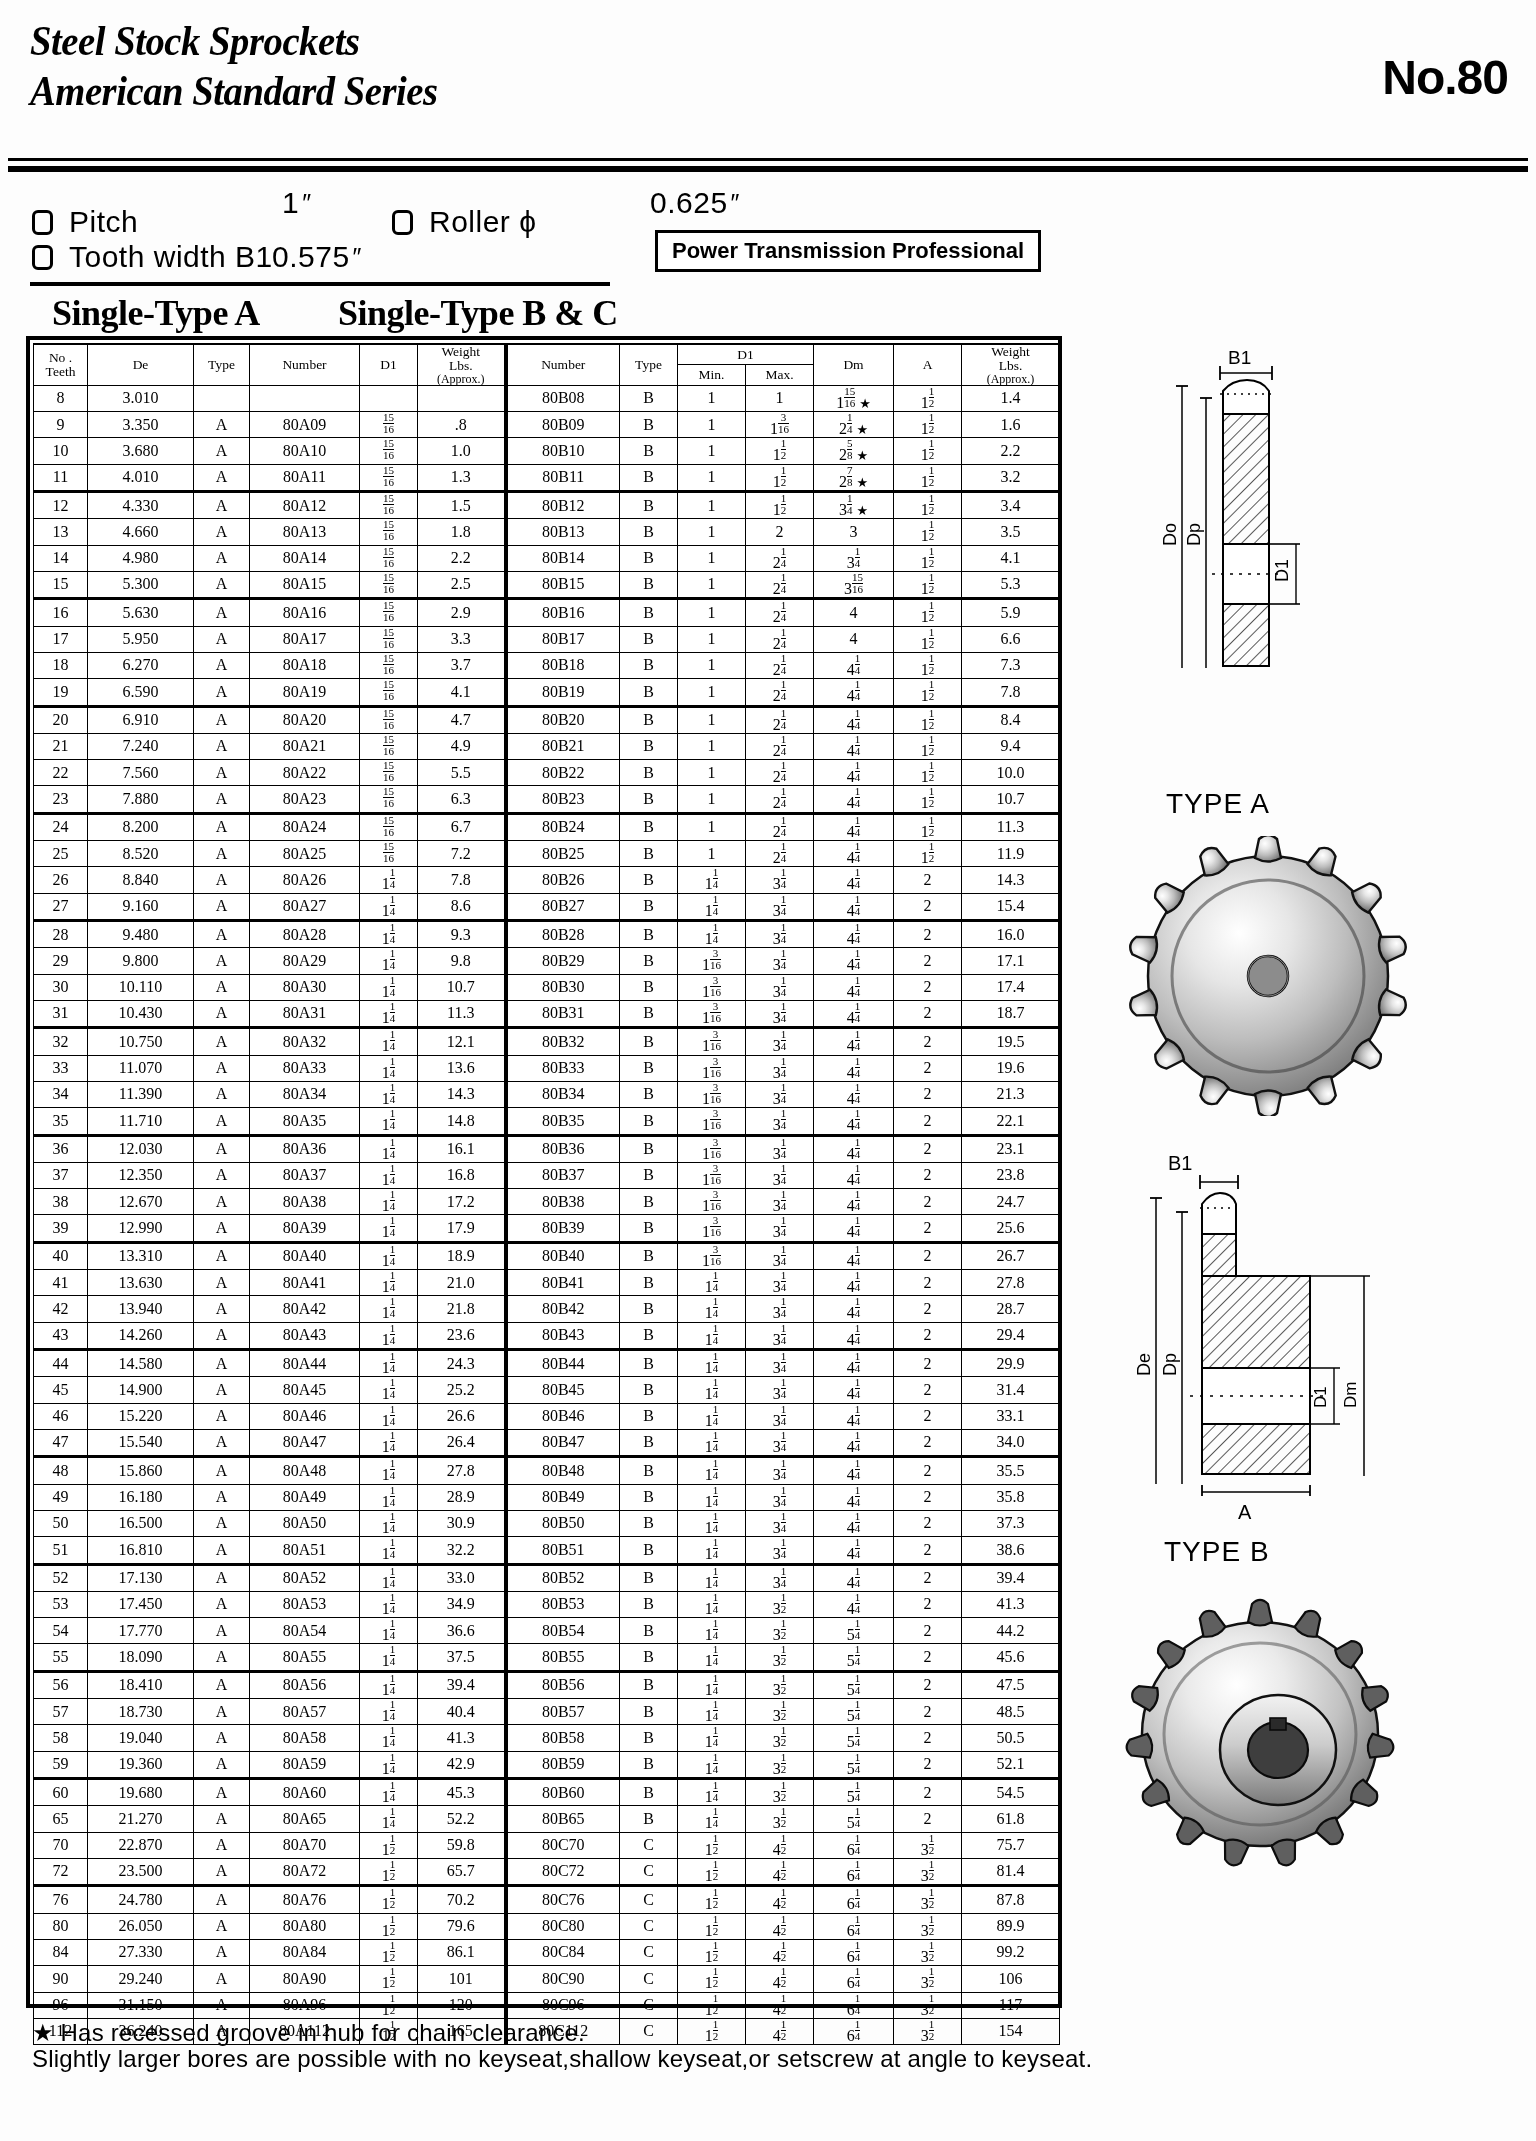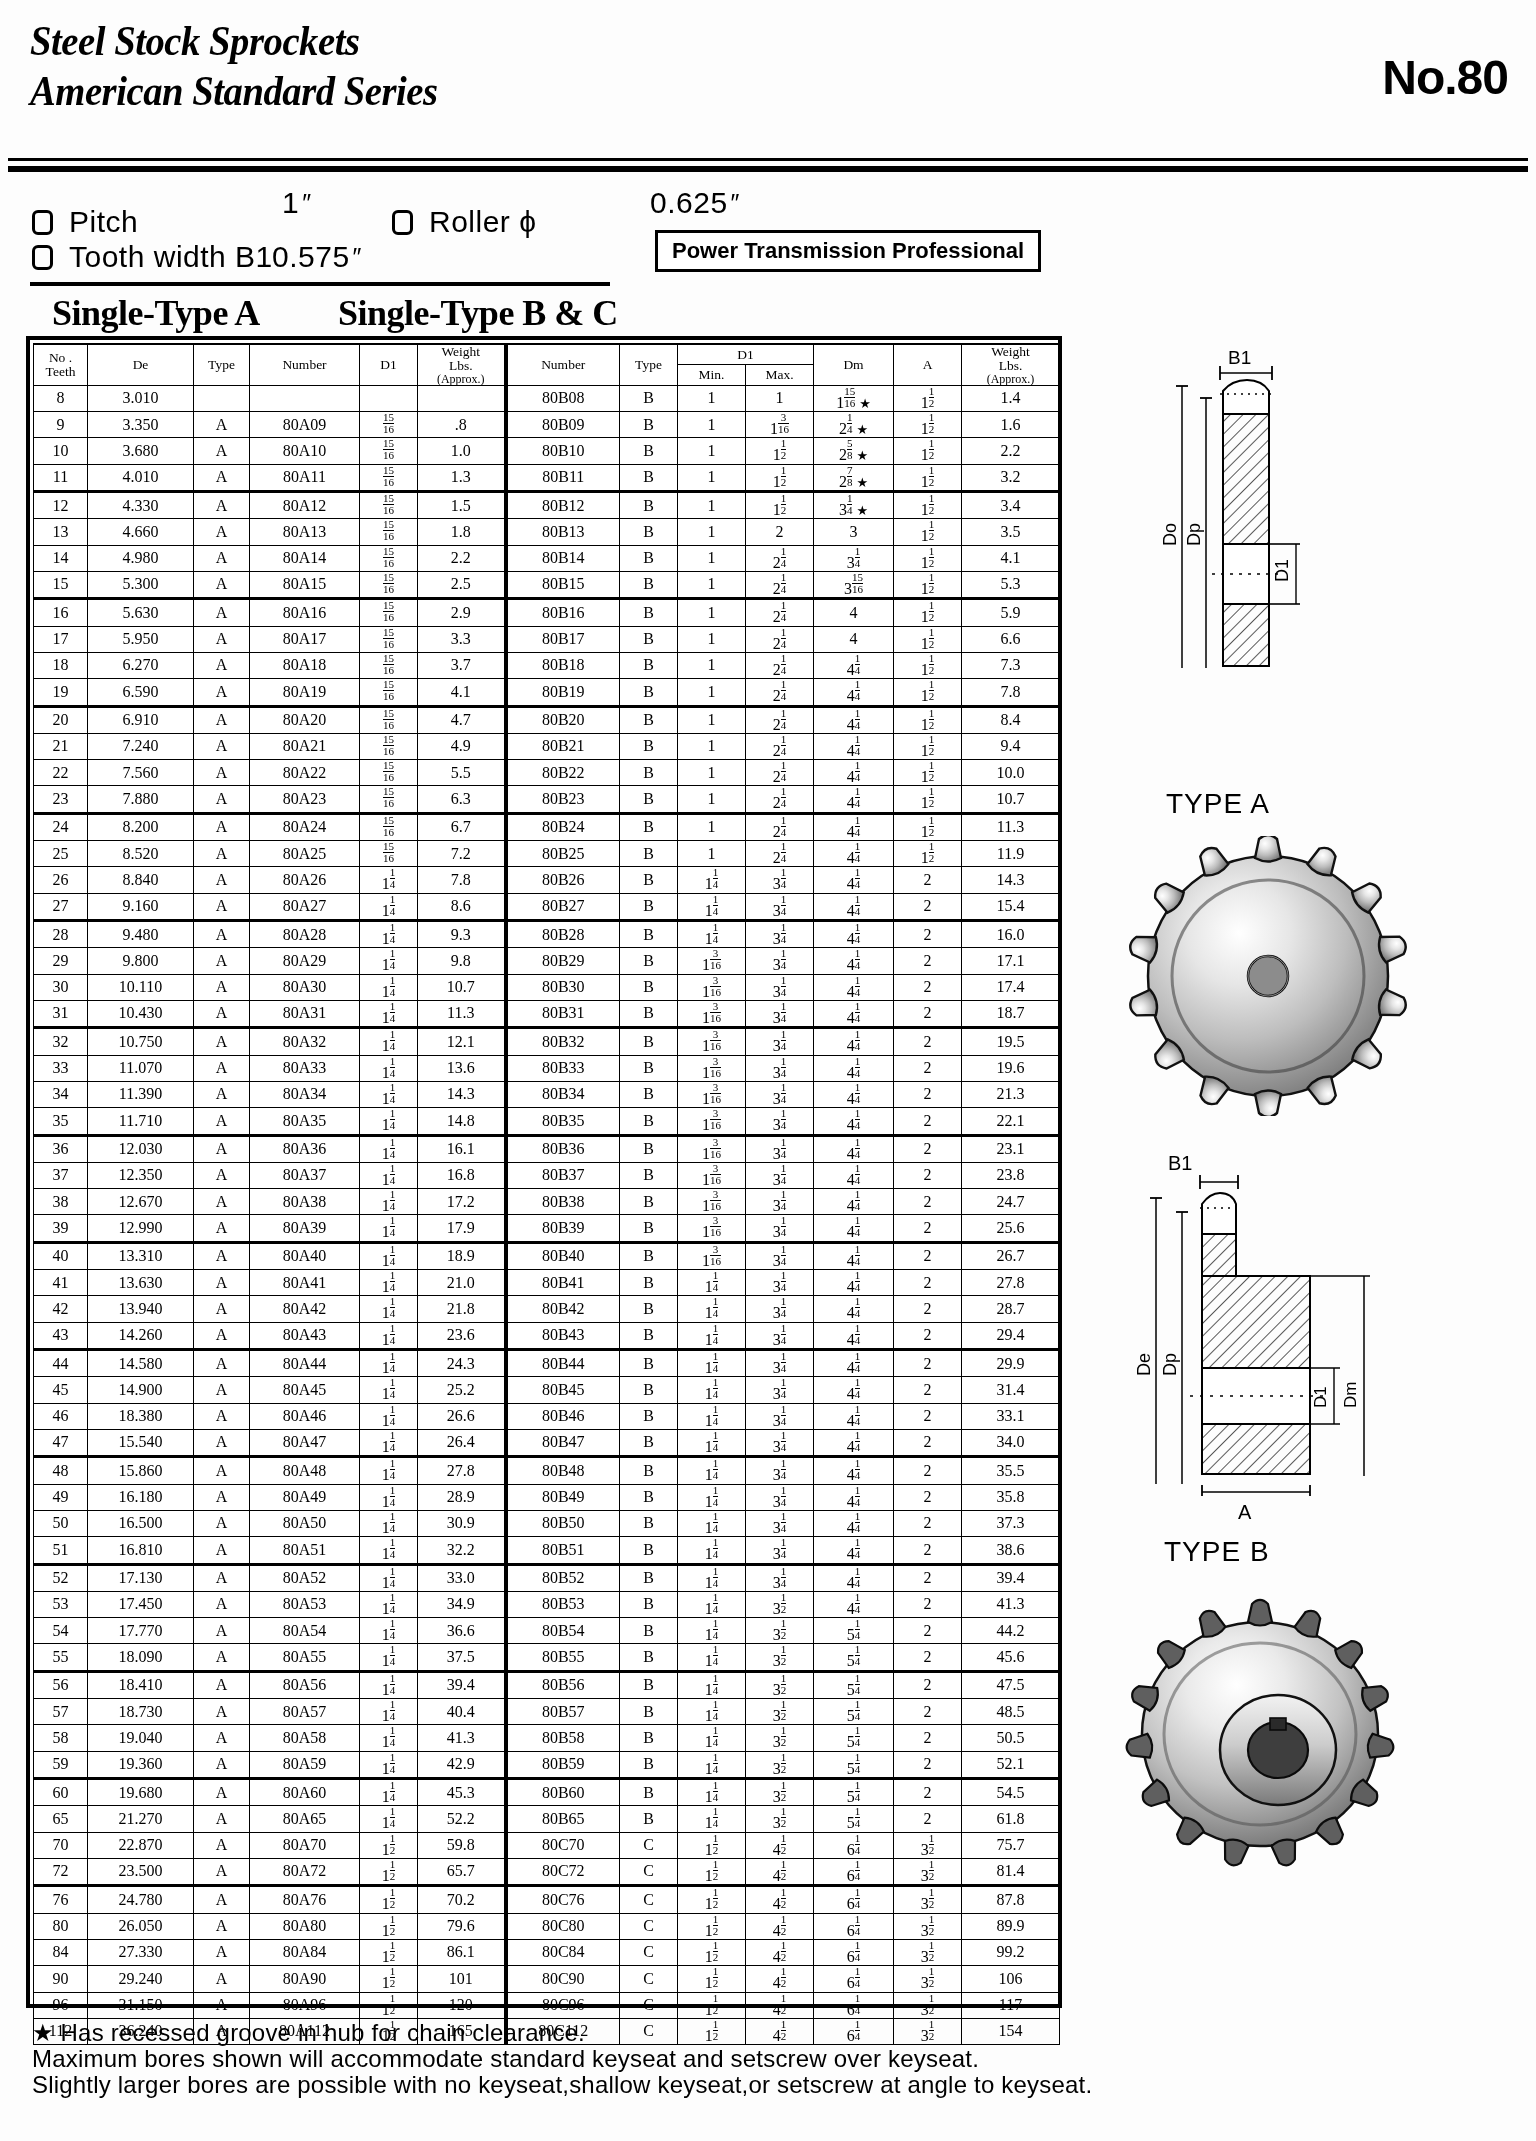--- a/index.html
+++ b/index.html
@@ -806,21 +806,21 @@
           <td>80B45</td>
           <td>B</td>
           <td>1<span class="fr"><sup>1</sup><span class="bar"></span><sub>4</sub></span></td>
           <td>3<span class="fr"><sup>1</sup><span class="bar"></span><sub>4</sub></span></td>
           <td>4<span class="fr"><sup>1</sup><span class="bar"></span><sub>4</sub></span></td>
           <td>2</td>
           <td>31.4</td>
         </tr>
         <tr>
           <td>46</td>
-          <td>18.380</td>
+          <td>15.220</td>
           <td>A</td>
           <td>80A46</td>
           <td>1<span class="fr"><sup>1</sup><span class="bar"></span><sub>4</sub></span></td>
           <td class="div-left">26.6</td>
           <td>80B46</td>
           <td>B</td>
           <td>1<span class="fr"><sup>1</sup><span class="bar"></span><sub>4</sub></span></td>
           <td>3<span class="fr"><sup>1</sup><span class="bar"></span><sub>4</sub></span></td>
           <td>4<span class="fr"><sup>1</sup><span class="bar"></span><sub>4</sub></span></td>
           <td>2</td>
@@ -1170,21 +1170,20 @@
           <td>6<span class="fr"><sup>1</sup><span class="bar"></span><sub>4</sub></span></td>
           <td>3<span class="fr"><sup>1</sup><span class="bar"></span><sub>2</sub></span></td>
           <td>154</td>
         </tr>
       </tbody>
   </table>
 </div>
 
 <div class="footnotes">
   <div>★ Has recessed groove in hub for chain clearance.</div>
-  <div>Maximum bores shown will accommodate standard keyseat and setscrew over keyseat.</div>
   <div>Slightly larger bores are possible with no keyseat,shallow keyseat,or setscrew at angle to keyseat.</div>
 </div>
 
 <div class="draw-col">
 
   <svg class="dwg" style="left:30px; top:10px;" width="300" height="330" viewBox="0 0 300 330">
     <defs>
       <pattern id="hatchA" width="9" height="9" patternUnits="userSpaceOnUse" patternTransform="rotate(45)">
         <line x1="0" y1="0" x2="0" y2="9" stroke="#000" stroke-width="1.3"></line>
       </pattern>

